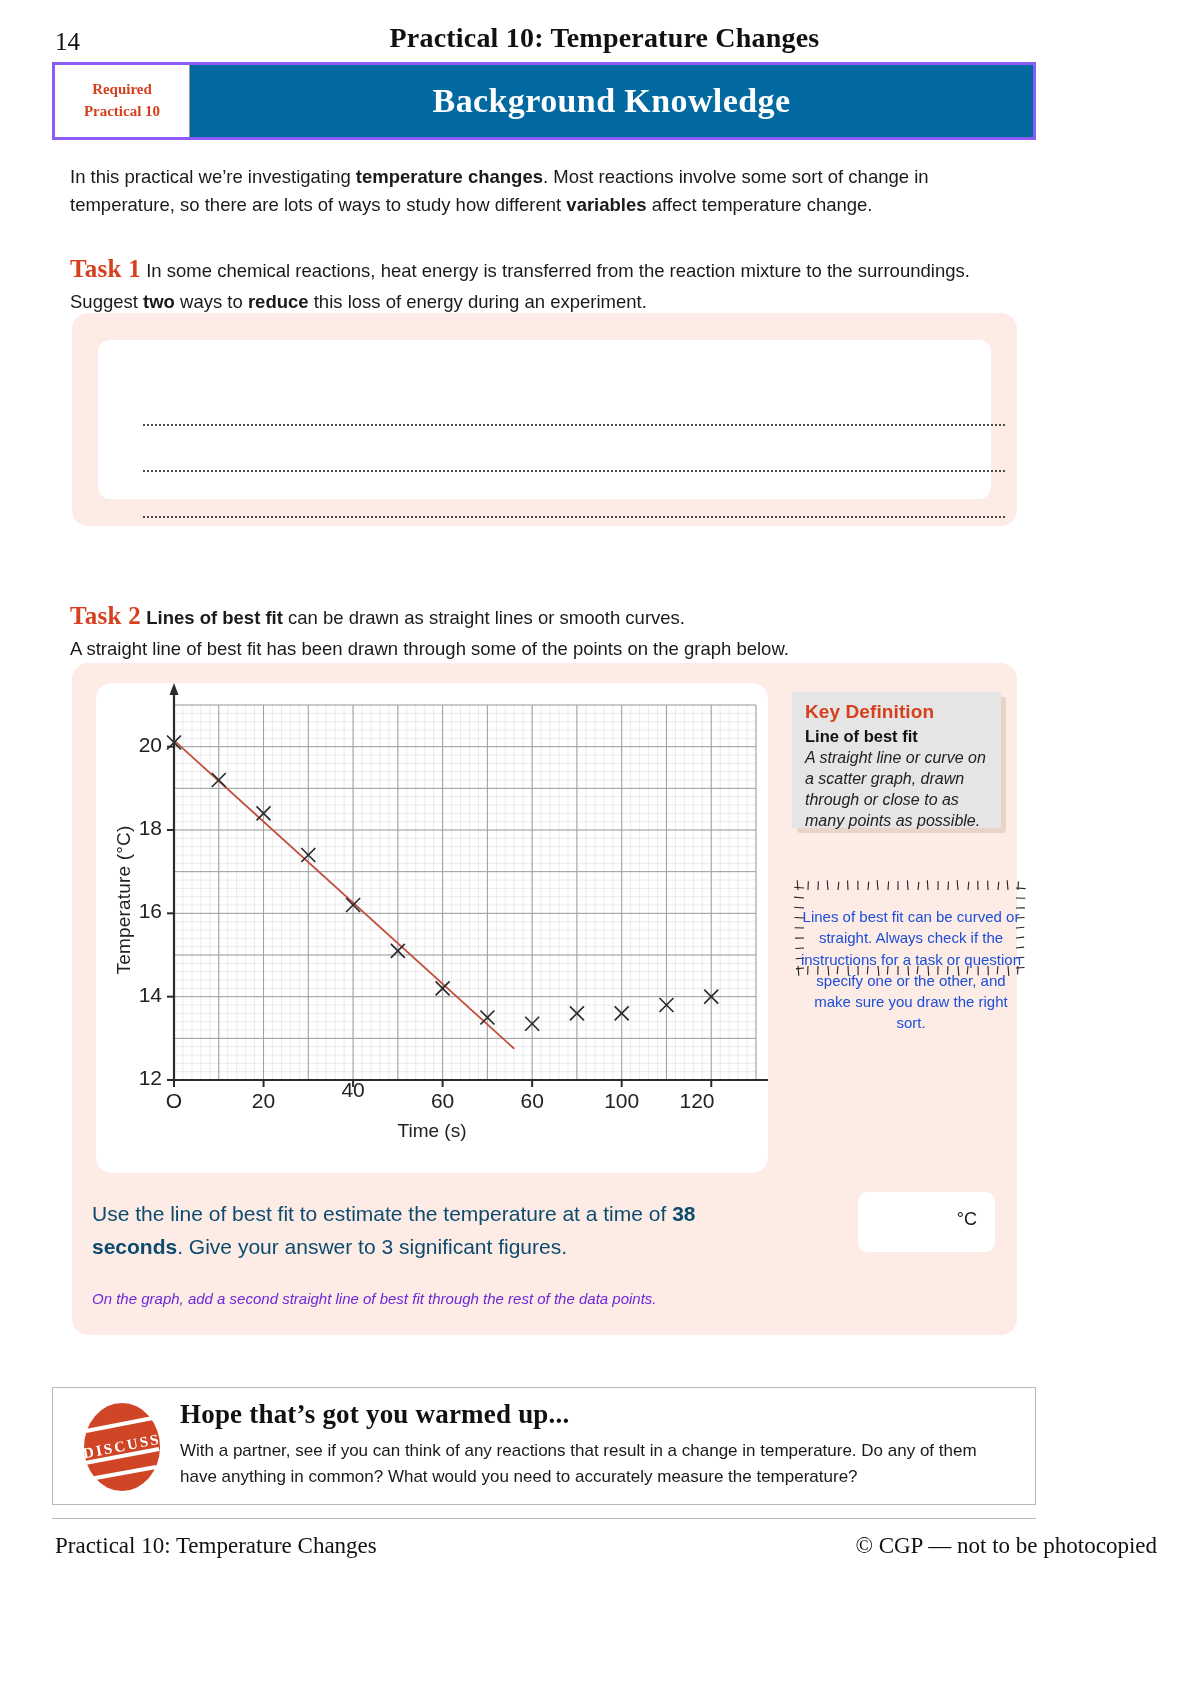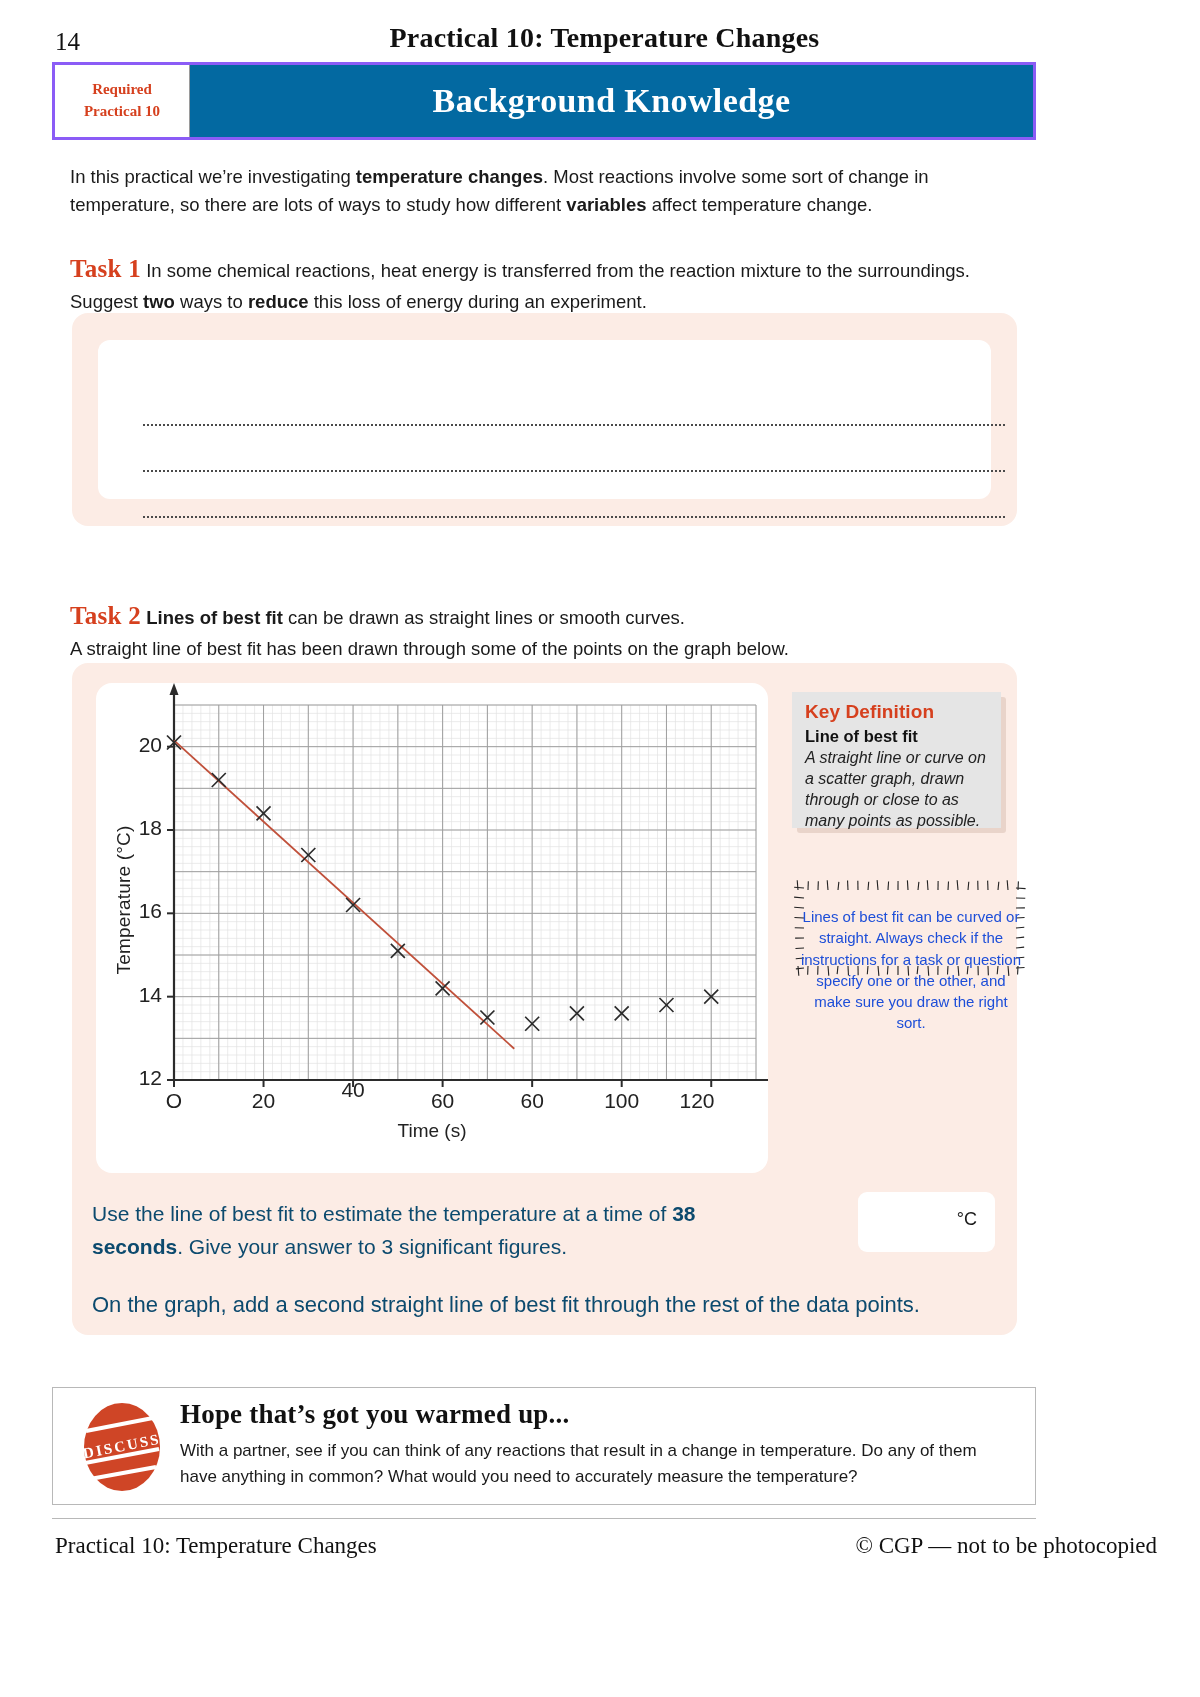--- a/index.html
+++ b/index.html
@@ -157,21 +157,21 @@
   .answer-box {
     position:absolute; left:858px; top:1192px; width:137px; height:60px;
     background:#ffffff; border-radius:9px;
   }
   .answer-box span {
     position:absolute; right:18px; top:17px;
     font-size:18px; color:#1a1a1a;
   }
   .second-line {
     position:absolute; left:92px; top:1288px; width:880px;
-    font-size:22px; line-height:1.5; color:#0c4a6e;
+    font-size:15px; line-height:1.5; color:#6d28d9;font-style:italic;
   }
 
   
   .discuss-box {
     position:absolute; left:52px; top:1387px; width:984px; height:118px;
     border:1px solid #b8b8b8; box-sizing:border-box; background:#fff;
   }
   .stamp {
     position:absolute; left:23px; top:13px; width:92px; height:92px;
   }

